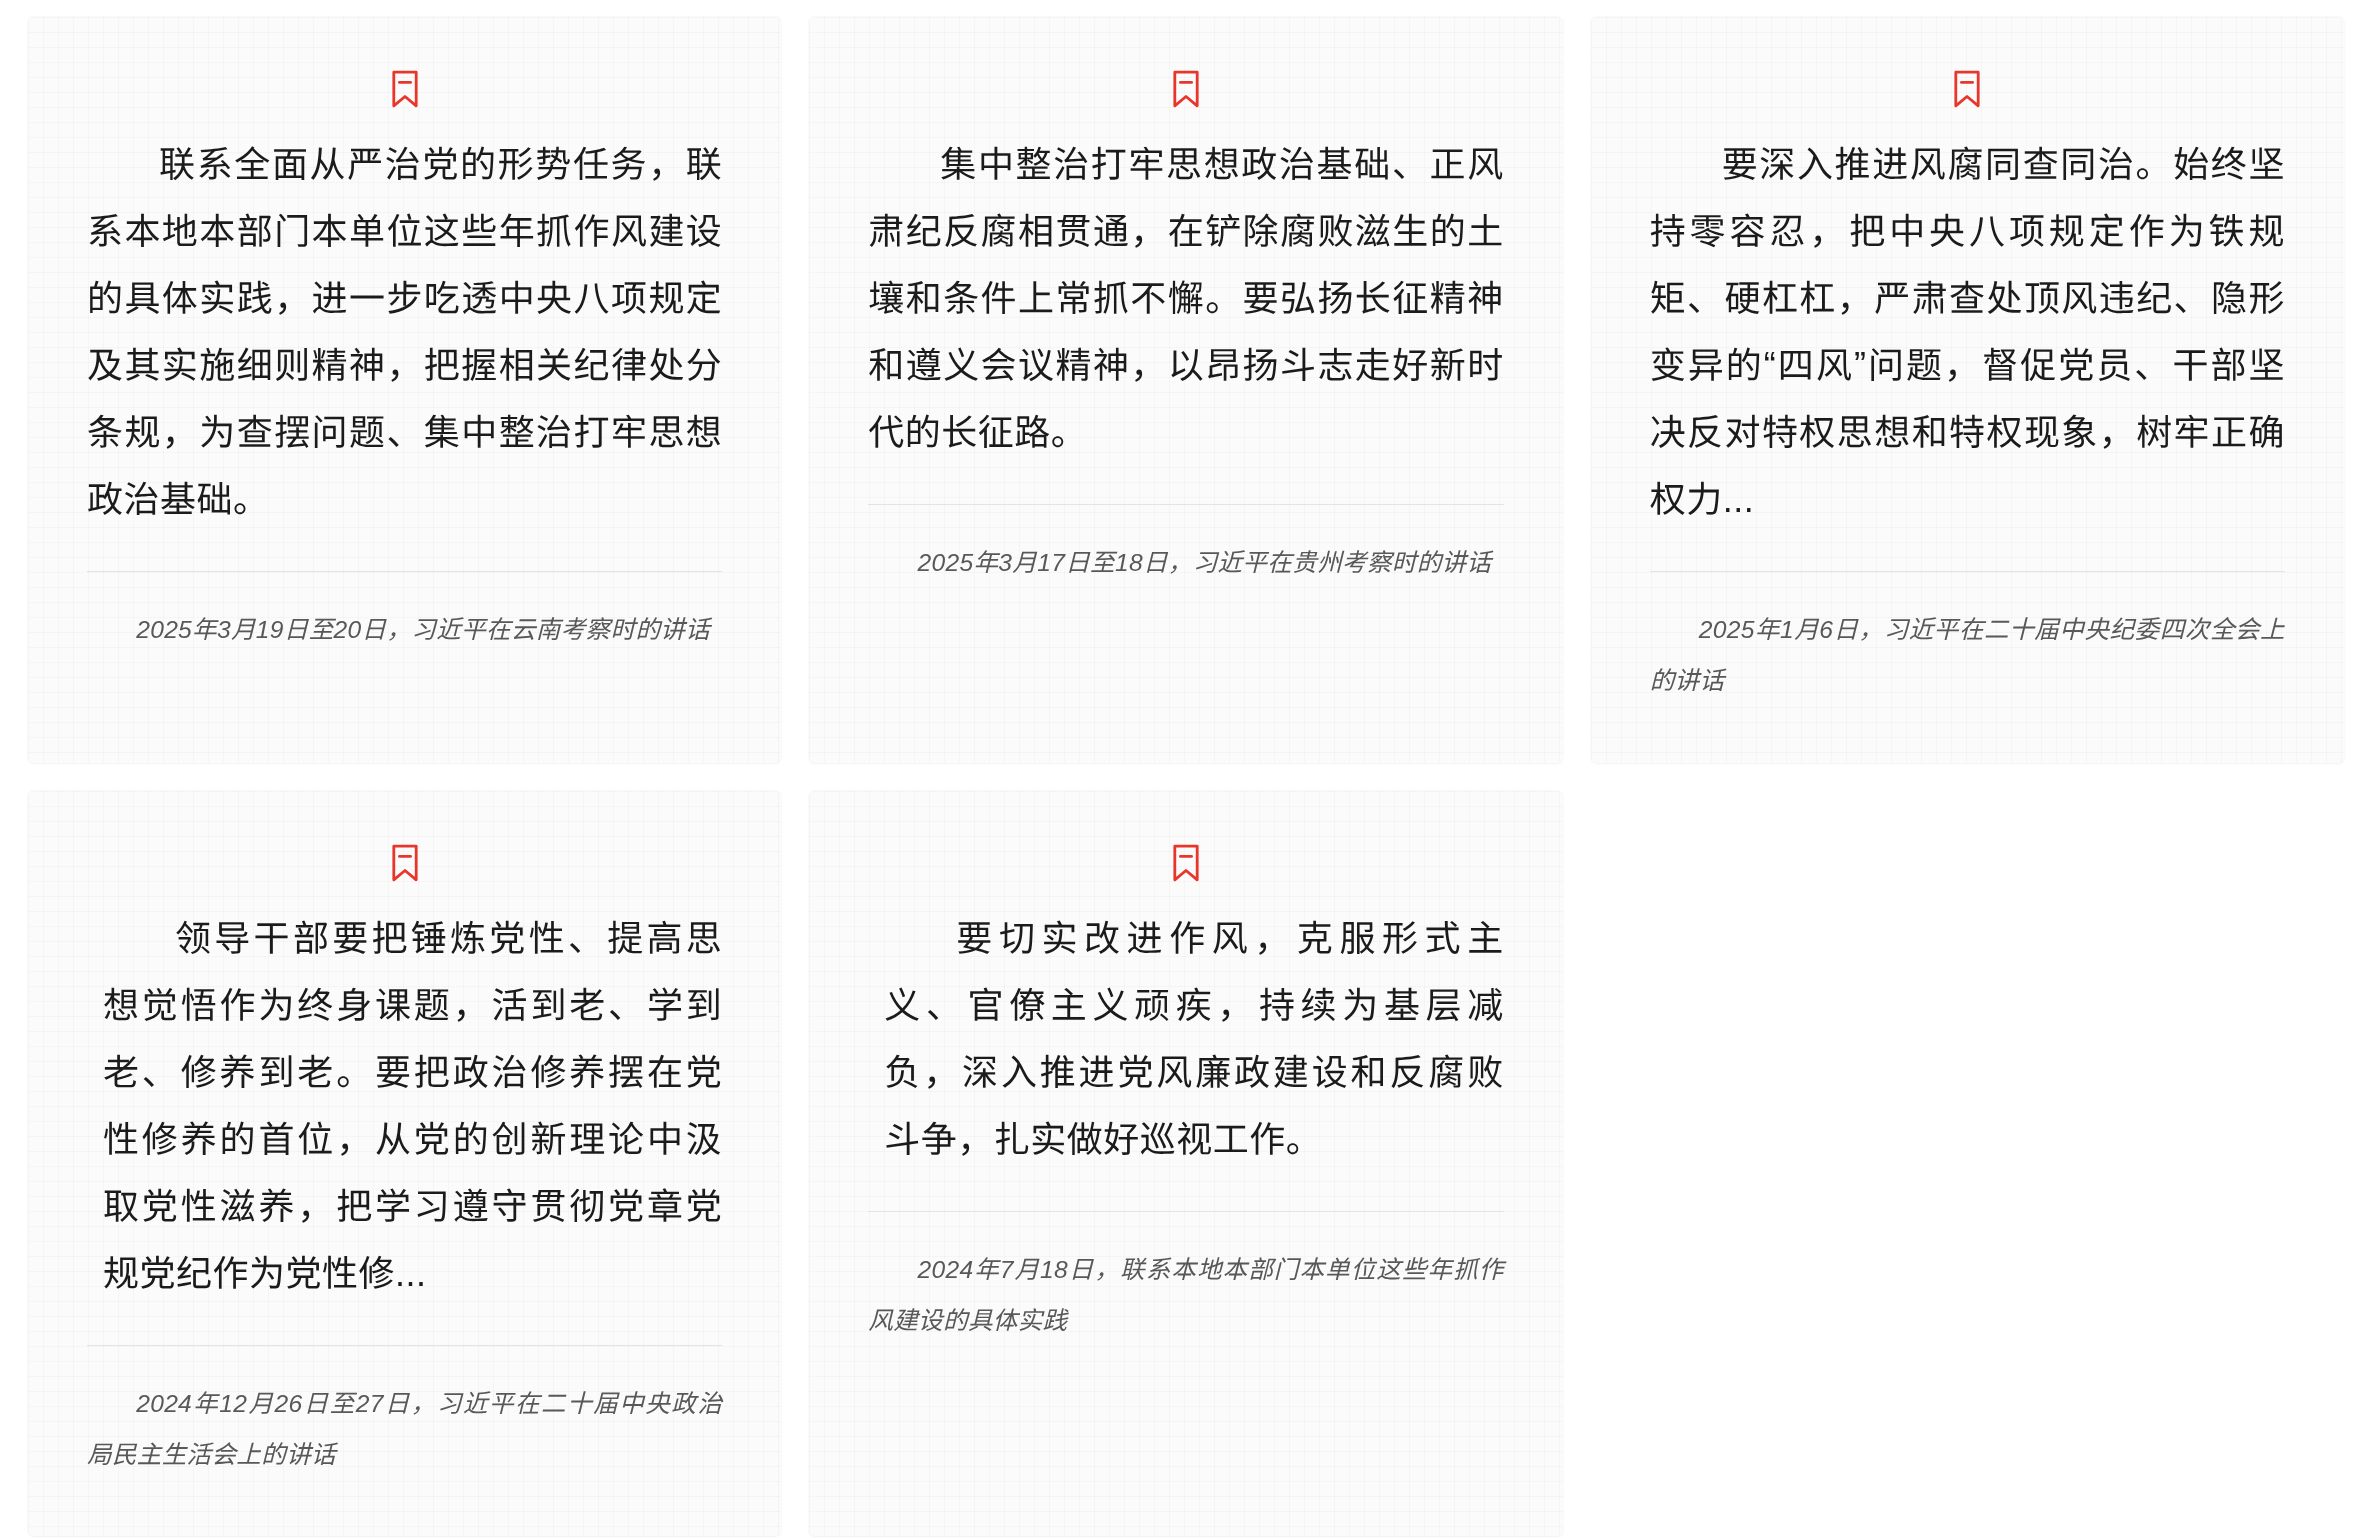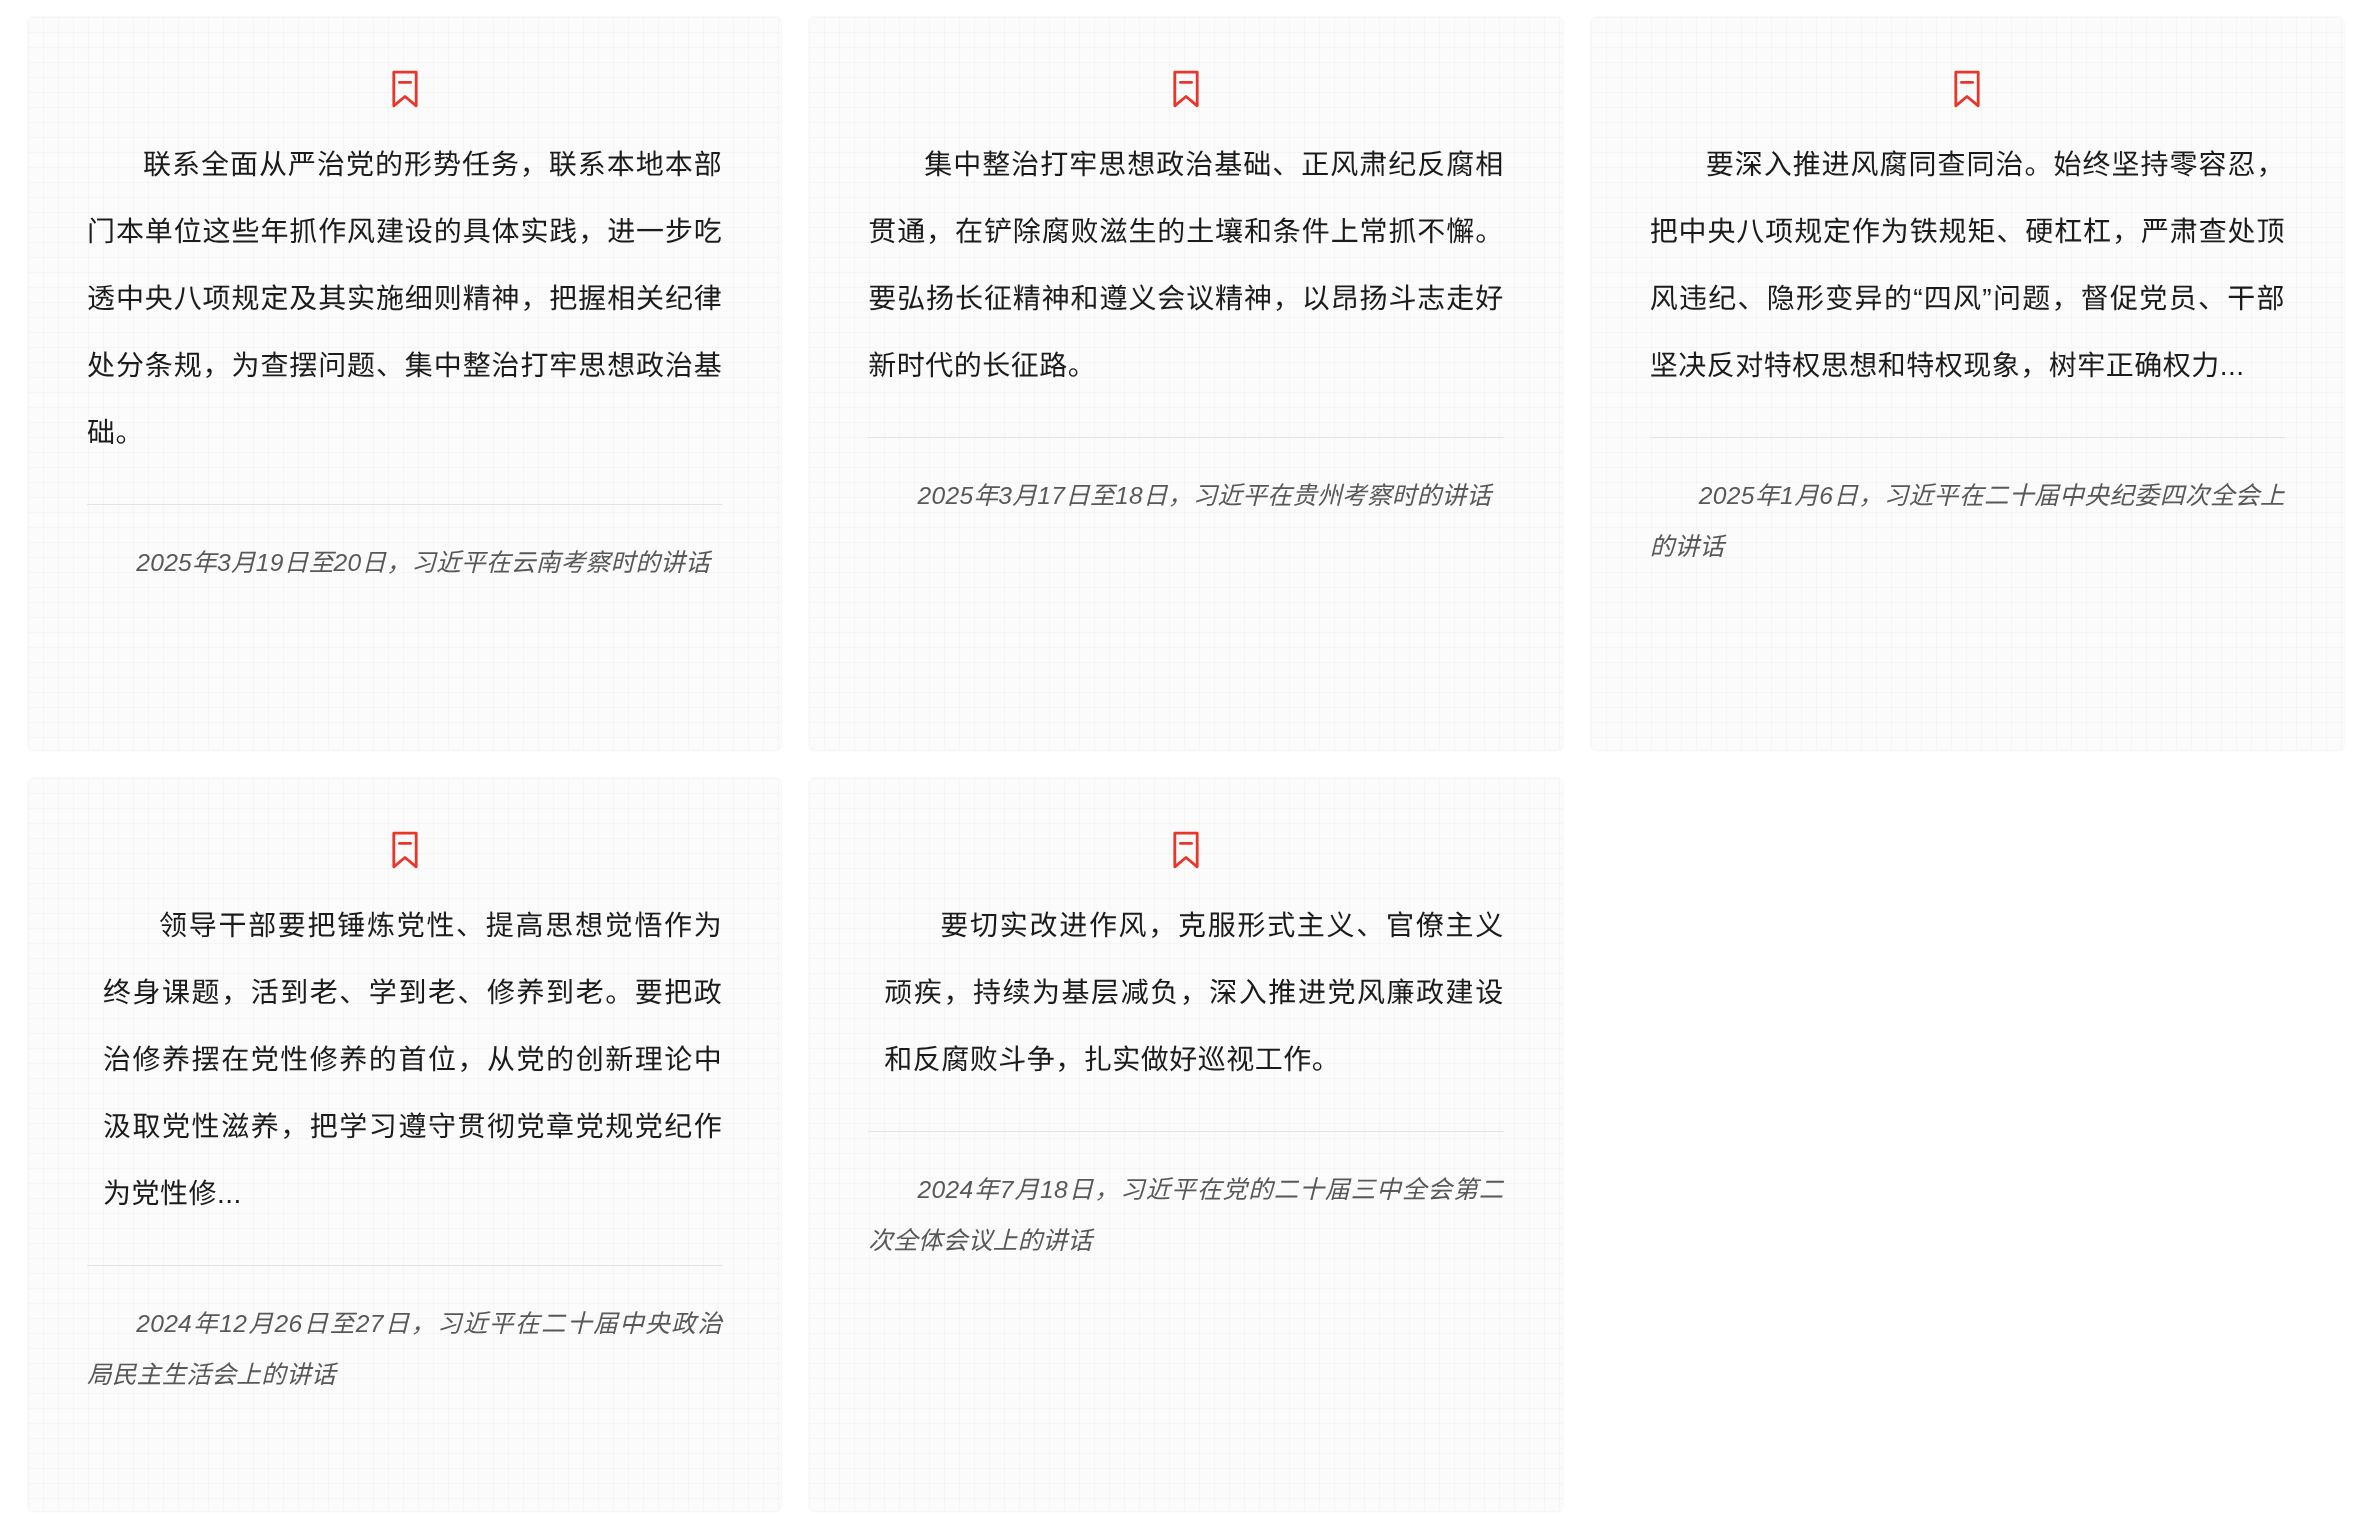--- a/index.html
+++ b/index.html
@@ -46,21 +46,21 @@
     margin-bottom: 23px;
   }
 
   .bookmark-icon {
     width: 28px;
     height: 38px;
     display: block;
   }
 
   .quote-text {
-    font-size: 28px;
+    font-size: 36px;
     line-height: 67px;
     color: #1b1b1b;
     text-align: justify;
     text-indent: 2em;
     letter-spacing: 0.5px;
     font-family: "Liberation Sans", "DejaVu Sans", sans-serif;
     margin: 0;
     flex: 0 0 auto;
   }
 
@@ -140,18 +140,18 @@
 
   <div class="quote-card card-r2">
     <div class="bookmark-icon-wrap">
       <svg class="bookmark-icon" viewBox="0 0 30 40" aria-hidden="true">
         <path d="M3 2 H27 V38 L15 28 L3 38 Z" fill="none" stroke="#e8362a" stroke-width="3" stroke-linejoin="round"></path>
         <path d="M9 13 H21" stroke="#e8362a" stroke-width="3" stroke-linecap="round"></path>
       </svg>
     </div>
     <p class="quote-text">要切实改进作风，克服形式主义、官僚主义顽疾，持续为基层减负，深入推进党风廉政建设和反腐败斗争，扎实做好巡视工作。</p>
     <hr class="divider">
-    <p class="quote-source">2024年7月18日，习近平在党的二十届三中全会第二次全体会议上的讲话</p>
+    <p class="quote-source">2024年7月18日，联系本地本部门本单位这些年抓作风建设的具体实践</p>
   </div>
 
 
 </div>
 
 
 </body></html>

